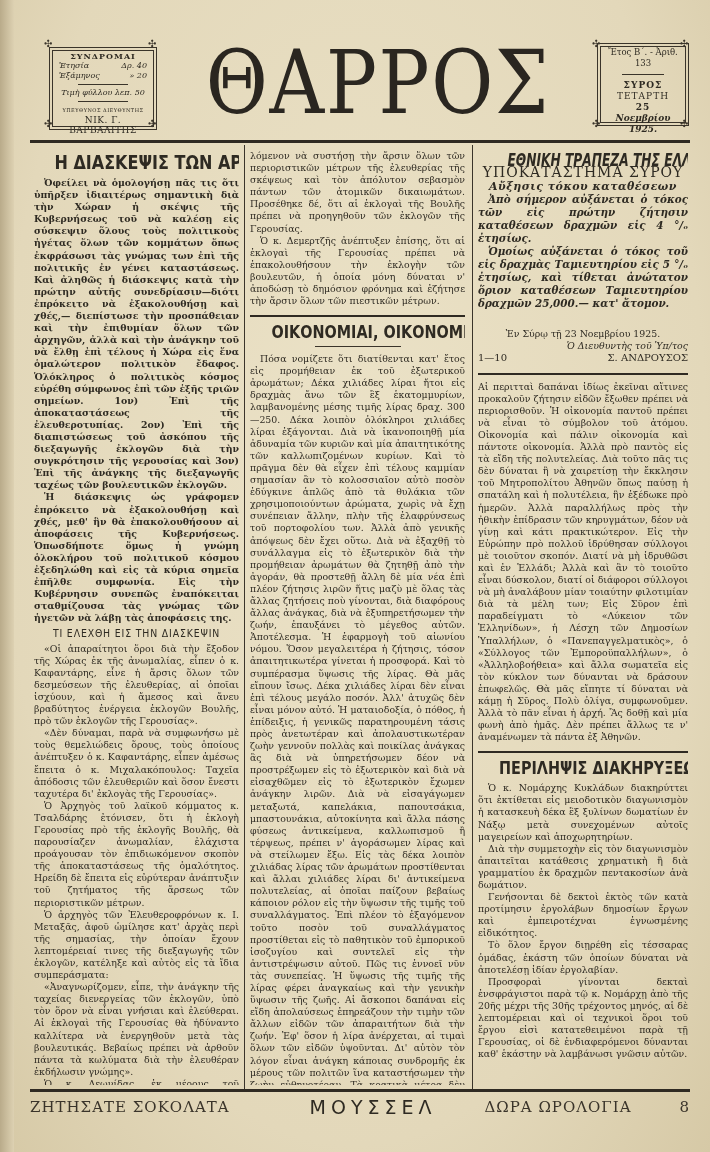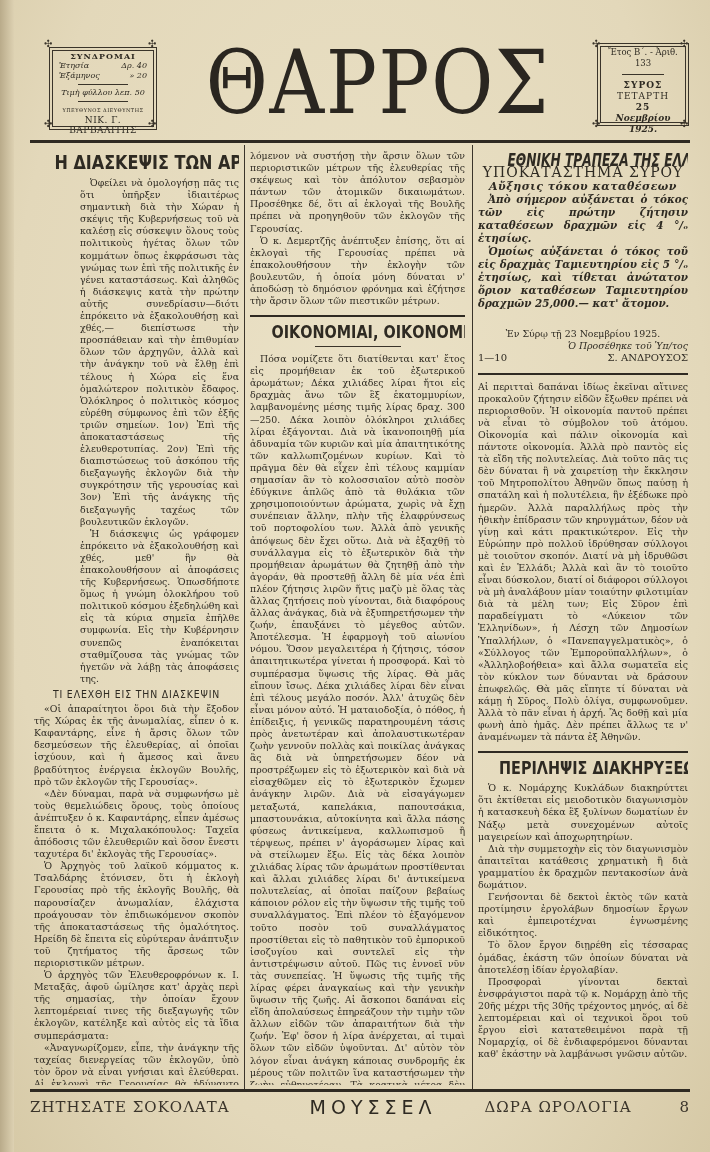--- a/index.html
+++ b/index.html
@@ -24,21 +24,21 @@
   .col{position:absolute;font-size:9.4px;line-height:12.1px;text-align:justify;overflow:hidden;}
   .col p{margin:0;text-indent:10px;}
   .col1{left:34px;top:150px;width:205px;height:935px;}
   .col2{left:250px;top:150px;width:215px;height:935px;}
   .col3{left:478px;top:150px;width:210px;height:935px;}
   .vrule{position:absolute;top:145px;height:945px;border-left:1px solid #3a342a;}
   .hl{font-family:"DejaVu Sans",sans-serif;font-weight:bold;text-align:center;margin:2px 0 4px;line-height:1.05;transform:scaleX(.8);transform-origin:center;white-space:nowrap;}
   .hl-big{font-size:20px;}
   .hl-mid{font-size:18px;}
   .hl-sub{font-family:"DejaVu Sans",sans-serif;font-size:11px;text-align:center;letter-spacing:1px;transform:scaleX(.85);margin:4px 0 2px;}
-  .bold p{font-weight:normal;margin-left:46px;}
+  .bold p{font-weight:bold;}
   .sep{border-top:2px solid #2f2a22;margin:8px 0 6px;}
   .septhin{width:40%;margin:4px auto 6px;border-top:1px solid #3a342a;}
   .ad{font-style:italic;}
   .ad .ad-title{font-family:"DejaVu Sans",sans-serif;font-size:17px;font-weight:bold;text-align:center;transform:scaleX(.72);white-space:nowrap;margin-top:4px;}
   .ad .ad-branch{text-align:center;font-size:14px;letter-spacing:1px;font-style:normal;margin-bottom:3px;}
   .ad .ad-head{text-align:center;font-weight:bold;font-size:11px;letter-spacing:.5px;}
   .ad p{font-size:10.4px;line-height:13px;font-weight:bold;}
   .right{text-align:right;}
   .center{text-align:center;margin-top:18px;}
   .sigline{display:flex;justify-content:space-between;font-style:normal;font-size:10px;}
@@ -124,38 +124,38 @@
   </div>
 
   <div class="col col3">
     <div class="ad">
       <div class="ad-title">ΕΘΝΙΚΗ ΤΡΑΠΕΖΑ ΤΗΣ ΕΛΛΑΔΟΣ</div>
       <div class="ad-branch">ΥΠΟΚΑΤΑΣΤΗΜΑ ΣΥΡΟΥ</div>
       <div class="ad-head">Αὔξησις τόκου καταθέσεων</div>
       <p>Ἀπὸ σήμερον αὐξάνεται ὁ τόκος τῶν εἰς πρώτην ζήτησιν καταθέσεων δραχμῶν εἰς 4 °/ₒ ἐτησίως.</p>
       <p>Ὁμοίως αὐξάνεται ὁ τόκος τοῦ εἰς δραχμὰς Ταμιευτηρίου εἰς 5 °/ₒ ἐτησίως, καὶ τίθεται ἀνώτατον ὅριον καταθέσεων Ταμιευτηρίου δραχμῶν 25,000.— κατ' ἄτομον.</p>
       <div class="center" style="font-style:normal">Ἐν Σύρῳ τῇ 23 Νοεμβρίου 1925.</div>
-      <div class="right">Ὁ Προσέθηκε τοῦ Ὑπ/τος</div>
+      <div class="right">Ὁ Διευθυντὴς τοῦ Ὑπ/τος</div>
       <div class="sigline">
         <span>1—10</span>
         <span>Σ. ΑΝΔΡΟΥΣΟΣ</span>
       </div>
     </div>
     <div class="sep"></div>
     <div>
       <p style="text-indent:0">Αἱ περιτταὶ δαπάναι ἰδίως ἐκεῖναι αἵτινες προκαλοῦν ζήτησιν εἰδῶν ἔξωθεν πρέπει νὰ περιορισθοῦν. Ἡ οἰκονομία παντοῦ πρέπει νὰ εἶναι τὸ σύμβολον τοῦ ἀτόμου. Οἰκονομία καὶ πάλιν οἰκονομία καὶ πάντοτε οἰκονομία. Ἀλλὰ πρὸ παντὸς εἰς τὰ εἴδη τῆς πολυτελείας. Διὰ τοῦτο πᾶς τις δὲν δύναται ἢ νὰ χαιρετίσῃ τὴν ἔκκλησιν τοῦ Μητροπολίτου Ἀθηνῶν ὅπως παύσῃ ἡ σπατάλη καὶ ἡ πολυτέλεια, ἣν ἐξέδωκε πρὸ ἡμερῶν. Ἀλλὰ παραλλήλως πρὸς τὴν ἠθικὴν ἐπίδρασιν τῶν κηρυγμάτων, δέον νὰ γίνῃ καὶ κάτι πρακτικώτερον. Εἰς τὴν Εὐρώπην πρὸ πολλοῦ ἱδρύθησαν σύλλογοι μὲ τοιοῦτον σκοπόν. Διατί νὰ μὴ ἱδρυθῶσι καὶ ἐν Ἑλλάδι; Ἀλλὰ καὶ ἂν τὸ τοιοῦτο εἶναι δύσκολον, διατί οἱ διάφοροι σύλλογοι νὰ μὴ ἀναλάβουν μίαν τοιαύτην φιλοτιμίαν διὰ τὰ μέλη των; Εἰς Σῦρον ἐπὶ παραδείγματι τὸ «Λύκειον τῶν Ἑλληνίδων», ἡ Λέσχη τῶν Δημοσίων Ὑπαλλήλων, ὁ «Πανεπαγγελματικὸς», ὁ «Σύλλογος τῶν Ἐμποροϋπαλλήλων», ὁ «Ἀλληλοβοήθεια» καὶ ἄλλα σωματεῖα εἰς τὸν κύκλον των δύνανται νὰ δράσουν ἐπωφελῶς. Θὰ μᾶς εἴπητε τί δύναται νὰ κάμῃ ἡ Σῦρος. Πολὺ ὀλίγα, συμφωνοῦμεν. Ἀλλὰ τὸ πᾶν εἶναι ἡ ἀρχή. Ἂς δοθῇ καὶ μία φωνὴ ἀπὸ ἡμᾶς. Δὲν πρέπει ἄλλως τε ν' ἀναμένωμεν τὰ πάντα ἐξ Ἀθηνῶν.</p>
     </div>
     <div class="sep"></div>
     <div>
       <div class="hl hl-mid">ΠΕΡΙΛΗΨΙΣ ΔΙΑΚΗΡΥΞΕΩΣ</div>
       <p>Ὁ κ. Νομάρχης Κυκλάδων διακηρύττει ὅτι ἐκτίθεται εἰς μειοδοτικὸν διαγωνισμὸν ἡ κατασκευὴ δέκα ἓξ ξυλίνων δωματίων ἐν Νάξῳ μετὰ συνεχομένων αὐτοῖς μαγειρείων καὶ ἀποχωρητηρίων.</p>
       <p>Διὰ τὴν συμμετοχὴν εἰς τὸν διαγωνισμὸν ἀπαιτεῖται κατάθεσις χρηματικὴ ἢ διὰ γραμματίου ἐκ δραχμῶν πεντακοσίων ἀνὰ δωμάτιον.</p>
       <p>Γενήσονται δὲ δεκτοὶ ἐκτὸς τῶν κατὰ προτίμησιν ἐργολάβων δημοσίων ἔργων καὶ ἐμπειροτέχναι ἐγνωσμένης εἰδικότητος.</p>
       <p>Τὸ ὅλον ἔργον διῃρέθη εἰς τέσσαρας ὁμάδας, ἑκάστη τῶν ὁποίων δύναται νὰ ἀποτελέσῃ ἰδίαν ἐργολαβίαν.</p>
-      <p>Προσφοραὶ γίνονται δεκταὶ ἐνσφράγιστοι παρὰ τῷ κ. Νομάρχῃ ἀπὸ τῆς 20ῆς μέχρι τῆς 30ῆς τρέχοντος μηνός, αἱ δὲ λεπτομέρειαι καὶ οἱ τεχνικοὶ ὅροι τοῦ ἔργου εἰσὶ κατατεθειμένοι παρὰ τῇ Νομαρχίᾳ, οἱ δὲ ἐνδιαφερόμενοι δύνανται καθ' ἑκάστην νὰ λαμβάνωσι γνῶσιν αὐτῶν.</p>
+      <p>Προσφοραὶ γίνονται δεκταὶ ἐνσφράγιστοι παρὰ τῷ κ. Νομάρχῃ ἀπὸ τῆς 20ῆς μέχρι τῆς 30ῆς τρέχοντος μηνός, αἱ δὲ λεπτομέρειαι καὶ οἱ τεχνικοὶ ὅροι τοῦ ἔργου εἰσὶ κατατεθειμένοι παρὰ τῇ Γερουσίας, οἱ δὲ ἐνδιαφερόμενοι δύνανται καθ' ἑκάστην νὰ λαμβάνωσι γνῶσιν αὐτῶν.</p>
 
     </div>
   </div>
 
   <div class="bottom-rule"></div>
   <div class="footer">
     <span>ΖΗΤΗΣΑΤΕ ΣΟΚΟΛΑΤΑ</span>
     <span class="brand">ΜΟΥΣΣΕΛ</span>
     <span>ΔΩΡΑ ΩΡΟΛΟΓΙΑ</span>
     <span>8</span>

